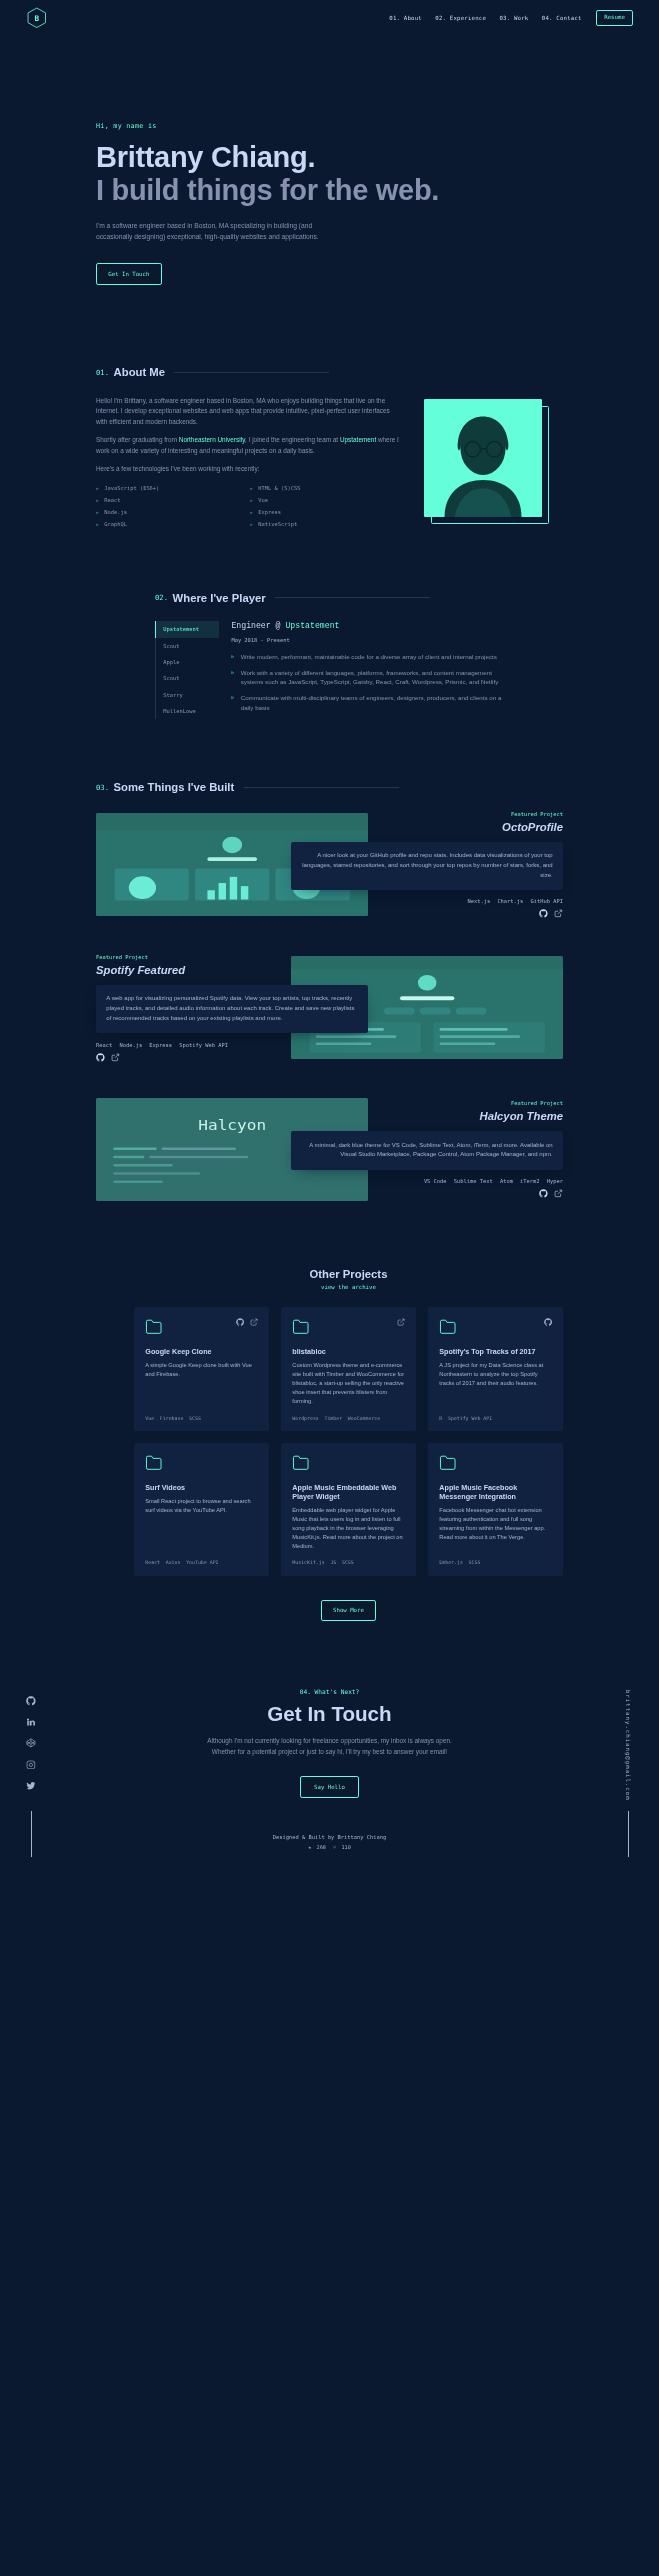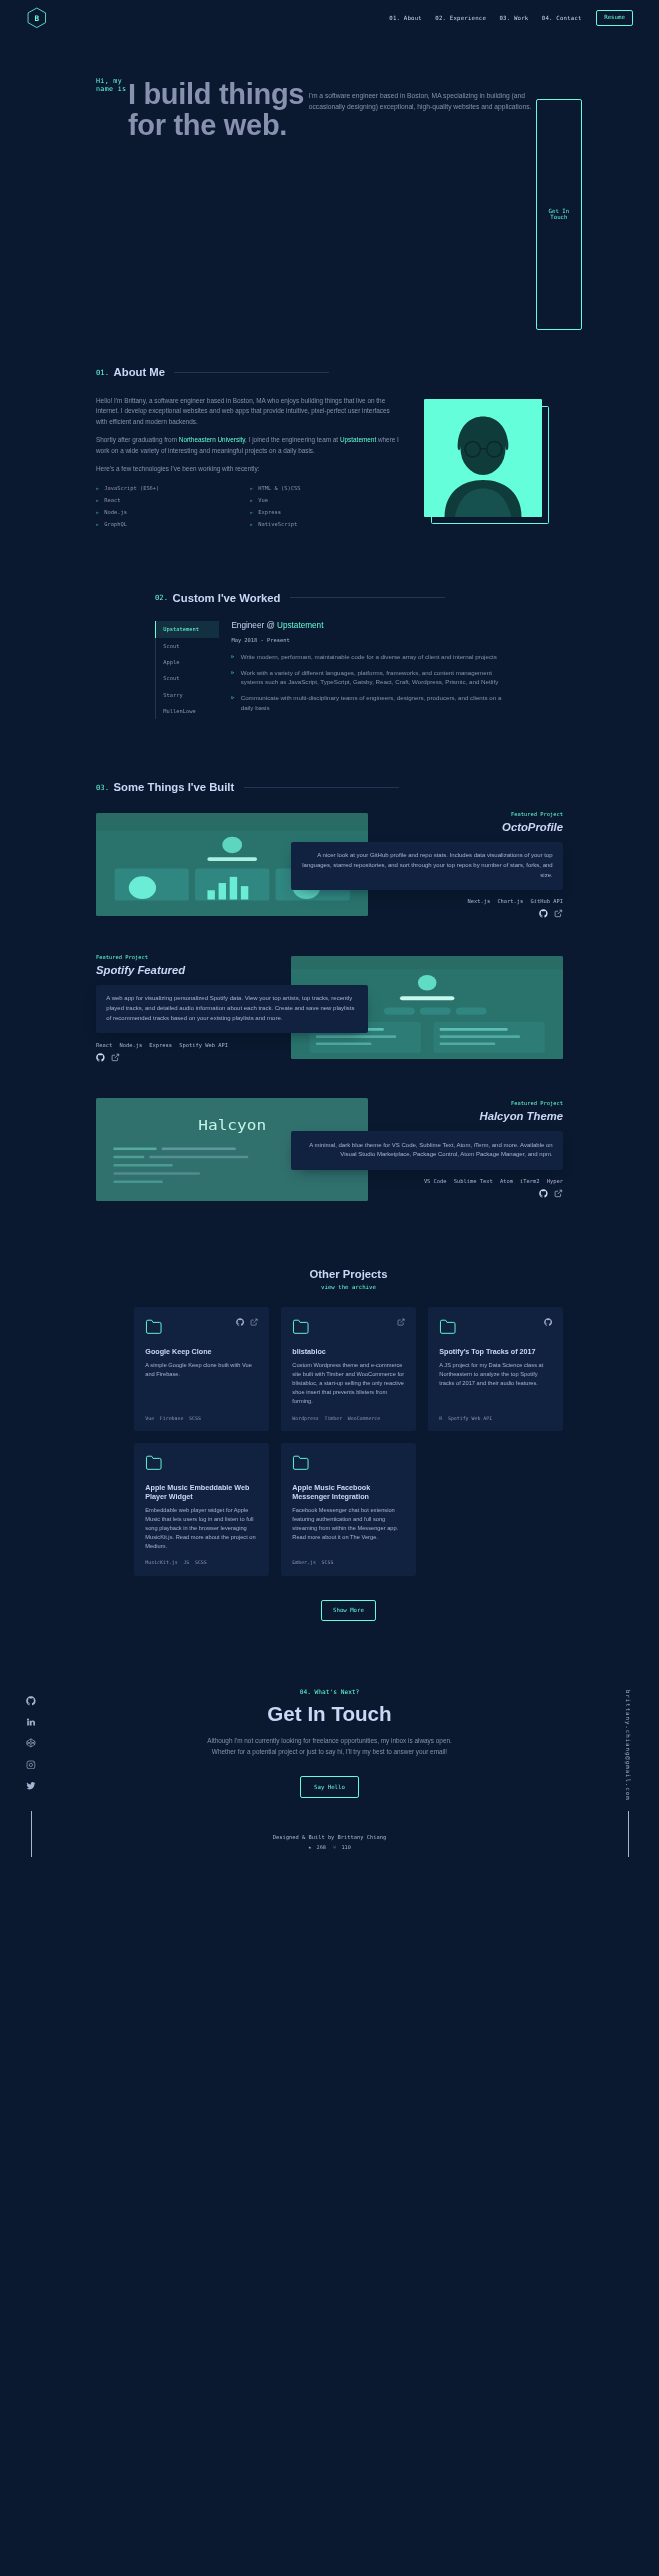--- a/index.html
+++ b/index.html
@@ -57,21 +57,21 @@
     display:flex;flex-direction:column;align-items:center;z-index:10;
   }
   .side-right .email{
     font-family:"DejaVu Sans Mono",monospace;font-size:5.7px;color:var(--light-slate);
     writing-mode:vertical-rl;letter-spacing:1px;margin-bottom:10.3px;text-decoration:none;
   }
   .side-right .rail-line{width:0.5px;height:46px;background:var(--light-slate);}
   section{padding:0 0;}
 
   
-  .hero{min-height:330px;display:flex;justify-content:center;padding:77px 77px 0 96px;}
+  .hero{min-height:330px;display:flex;flex-direction:column;justify-content:center;padding:77px 77px 0 96px;}
   .hero .greet{font-family:"DejaVu Sans Mono",monospace;color:var(--green);font-size:6.7px;margin-bottom:11.3px;letter-spacing:0.3px;}
   .hero h1{font-size:29px;line-height:1.08;color:var(--lightest-slate);font-weight:700;letter-spacing:-0.3px;}
   .hero h2{font-size:29px;line-height:1.08;color:var(--slate);font-weight:700;letter-spacing:-0.3px;margin-top:2.1px;}
   .hero p{max-width:227px;margin-top:13.4px;font-size:6.7px;line-height:1.65;color:var(--slate);}
   .btn-outline{
     display:inline-block;margin-top:21.6px;font-family:"DejaVu Sans Mono",monospace;font-size:5.7px;
     color:var(--green);border:0.5px solid var(--green);border-radius:2.1px;padding:6.7px 11.3px;
     background:transparent;cursor:pointer;width:max-content;
   }
 
@@ -97,21 +97,21 @@
   
   #experience{padding:62px 155px 0 155px;}
   .jobs{display:flex;gap:0;margin-top:5.2px;}
   .tablist{display:flex;flex-direction:column;border-left:1px solid var(--lightest-navy);min-width:64px;}
   .tab{
     font-family:"DejaVu Sans Mono",monospace;font-size:5.4px;color:var(--slate);
     padding:5.2px 7.2px;background:transparent;border:none;text-align:left;cursor:pointer;white-space:nowrap;
   }
   .tab.active{color:var(--green);background:var(--green-tint);box-shadow:inset 1px 0 0 var(--green);margin-left:-1px;padding-left:8.2px;}
   .panel{padding-left:12.4px;flex:1;}
-  .panel h4{font-size:8.2px;color:var(--lightest-slate);font-weight:500;margin-bottom:7px;}
+  .panel h4{font-size:8.2px;color:var(--lightest-slate);font-weight:500;margin-bottom:7px;font-family:Liberation Mono, monospace;}
   .panel h4 .co{color:var(--green);}
   .panel .range{font-family:"DejaVu Sans Mono",monospace;font-size:5.4px;color:var(--light-slate);margin-bottom:9.3px;}
   .panel li{list-style:none;position:relative;padding-left:9.3px;font-size:6.2px;line-height:1.6;margin-bottom:5.2px;color:var(--slate);}
   .panel li:before{content:"▹";position:absolute;left:0;color:var(--green);font-size:5.2px;}
 
   
   #projects{padding:62px 96px 0 96px;}
   .project{position:relative;display:grid;grid-template-columns:repeat(12,1fr);align-items:center;margin-bottom:36px;}
   .proj-img{grid-column:1/8;grid-row:1;position:relative;height:103px;border-radius:1.5px;overflow:hidden;}
   .proj-img.right{grid-column:6/13;}
@@ -209,20 +209,21 @@
   <div class="rail-line"></div>
 </div>
 
 <div class="side-right">
   <a class="email" href="#">brittany.chiang@gmail.com</a>
   <div class="rail-line"></div>
 </div>
 
 <section class="hero">
   <div class="greet">Hi, my name is</div>
+  <h1>Brittany Chiang.</h1>
   <h2>I build things for the web.</h2>
   <p>I'm a software engineer based in Boston, MA specializing in building (and occasionally designing) exceptional, high-quality websites and applications.</p>
   <button class="btn-outline">Get In Touch</button>
 </section>
 
 <section id="about">
   <div class="sec-head">
     <span class="num mono">01.</span>
     <h3>About Me</h3>
     <div class="rule"></div>
@@ -263,21 +264,21 @@
           </g>
         </svg>
       </div>
     </div>
   </div>
 </section>
 
 <section id="experience">
   <div class="sec-head">
     <span class="num mono">02.</span>
-    <h3>Custom I've Worked</h3>
+    <h3>Where I've Player</h3>
     <div class="rule"></div>
   </div>
   <div class="jobs">
     <div class="tablist">
       <button class="tab active">Upstatement</button>
       <button class="tab">Scout</button>
       <button class="tab">Apple</button>
       <button class="tab">Scout</button>
       <button class="tab">Starry</button>
       <button class="tab">MullenLowe</button>
@@ -490,20 +491,34 @@
         </span>
       </div>
       <h5>Spotify's Top Tracks of 2017</h5>
       <p>A JS project for my Data Science class at Northeastern to analyze the top Spotify tracks of 2017 and their audio features.</p>
       <div class="card-tech">
         <span>R</span>
         <span>Spotify Web API</span>
       </div>
     </div>
 
+    <div class="card">
+      <div class="card-top">
+        <span class="folder"><svg width="17.5" height="17.5" viewBox="0 0 24 24" fill="none" stroke="currentColor" stroke-width="1.3">
+              <path d="M22 19a2 2 0 0 1-2 2H4a2 2 0 0 1-2-2V5a2 2 0 0 1 2-2h5l2 3h9a2 2 0 0 1 2 2z"></path>
+            </svg></span>
+      </div>
+      <h5>Surf Videos</h5>
+      <p>Small React project to browse and search surf videos via the YouTube API.</p>
+      <div class="card-tech">
+        <span>React</span>
+        <span>Axios</span>
+        <span>YouTube API</span>
+      </div>
+    </div>
 
     <div class="card">
       <div class="card-top">
         <span class="folder"><svg width="17.5" height="17.5" viewBox="0 0 24 24" fill="none" stroke="currentColor" stroke-width="1.3">
               <path d="M22 19a2 2 0 0 1-2 2H4a2 2 0 0 1-2-2V5a2 2 0 0 1 2-2h5l2 3h9a2 2 0 0 1 2 2z"></path>
             </svg></span>
       </div>
       <h5>Apple Music Embeddable Web Player Widget</h5>
       <p>Embeddable web player widget for Apple Music that lets users log in and listen to full song playback in the browser leveraging MusicKit.js. Read more about the project on Medium.</p>
       <div class="card-tech">

